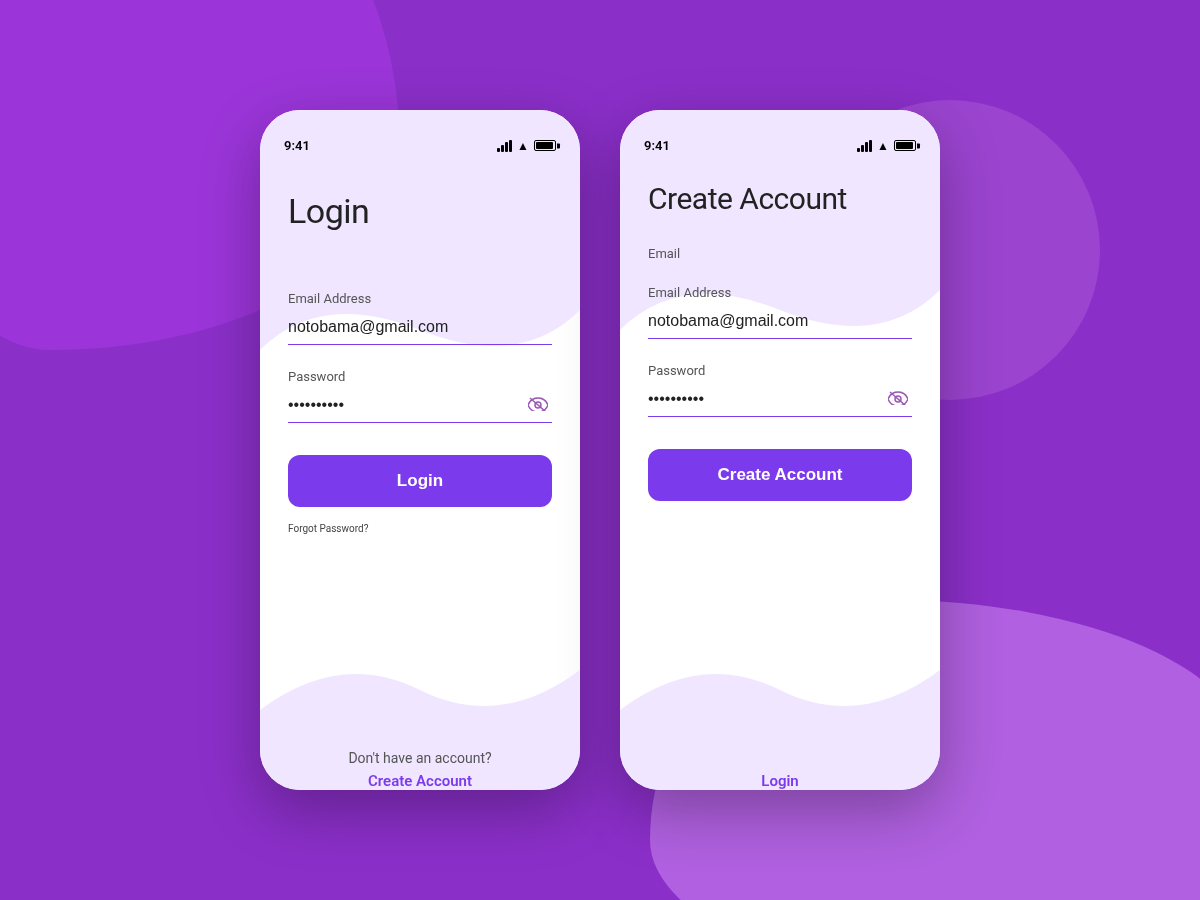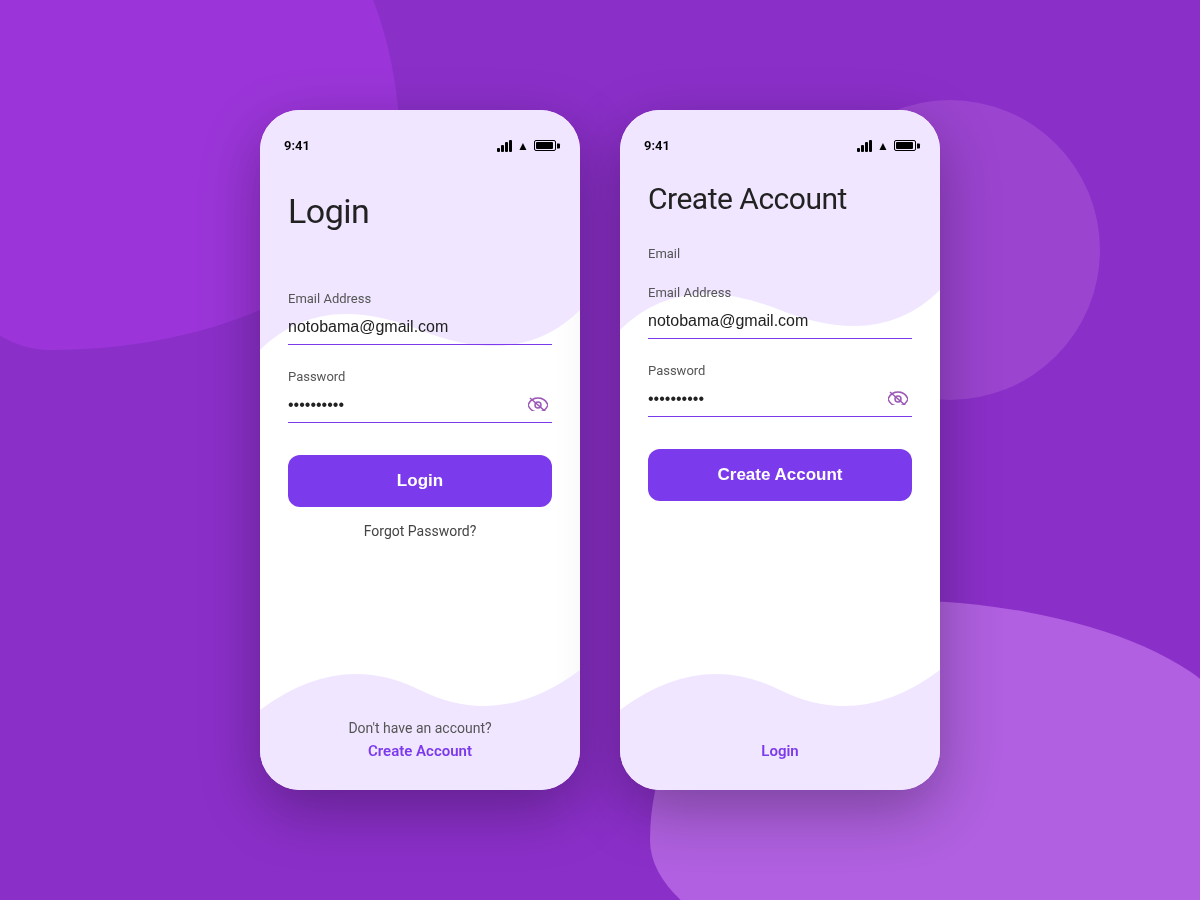--- a/index.html
+++ b/index.html
@@ -197,23 +197,22 @@
       color: #fff;
       border: none;
       border-radius: 12px;
       font-size: 17px;
       font-weight: 600;
       cursor: pointer;
       margin-top: 8px;
     }
 
     .forgot-password {
-      text-align: center;
       margin-top: 16px;
-      font-size: 14px;
+      font-size: 10px;
       color: #444;
       cursor: pointer;
     }
 
     .bottom-wave {
       position: absolute;
       bottom: 0;
       left: 0;
       right: 0;
       height: 180px;
@@ -222,21 +221,20 @@
     }
     .bottom-wave svg {
       width: 100%;
       height: 100%;
     }
 
     .bottom-text {
       position: relative;
       z-index: 2;
       text-align: center;
-      padding-bottom: 30px;
     }
 
     .bottom-hint {
       font-size: 14px;
       color: #555;
       margin-bottom: 6px;
     }
 
     .bottom-link {
       font-size: 15px;

